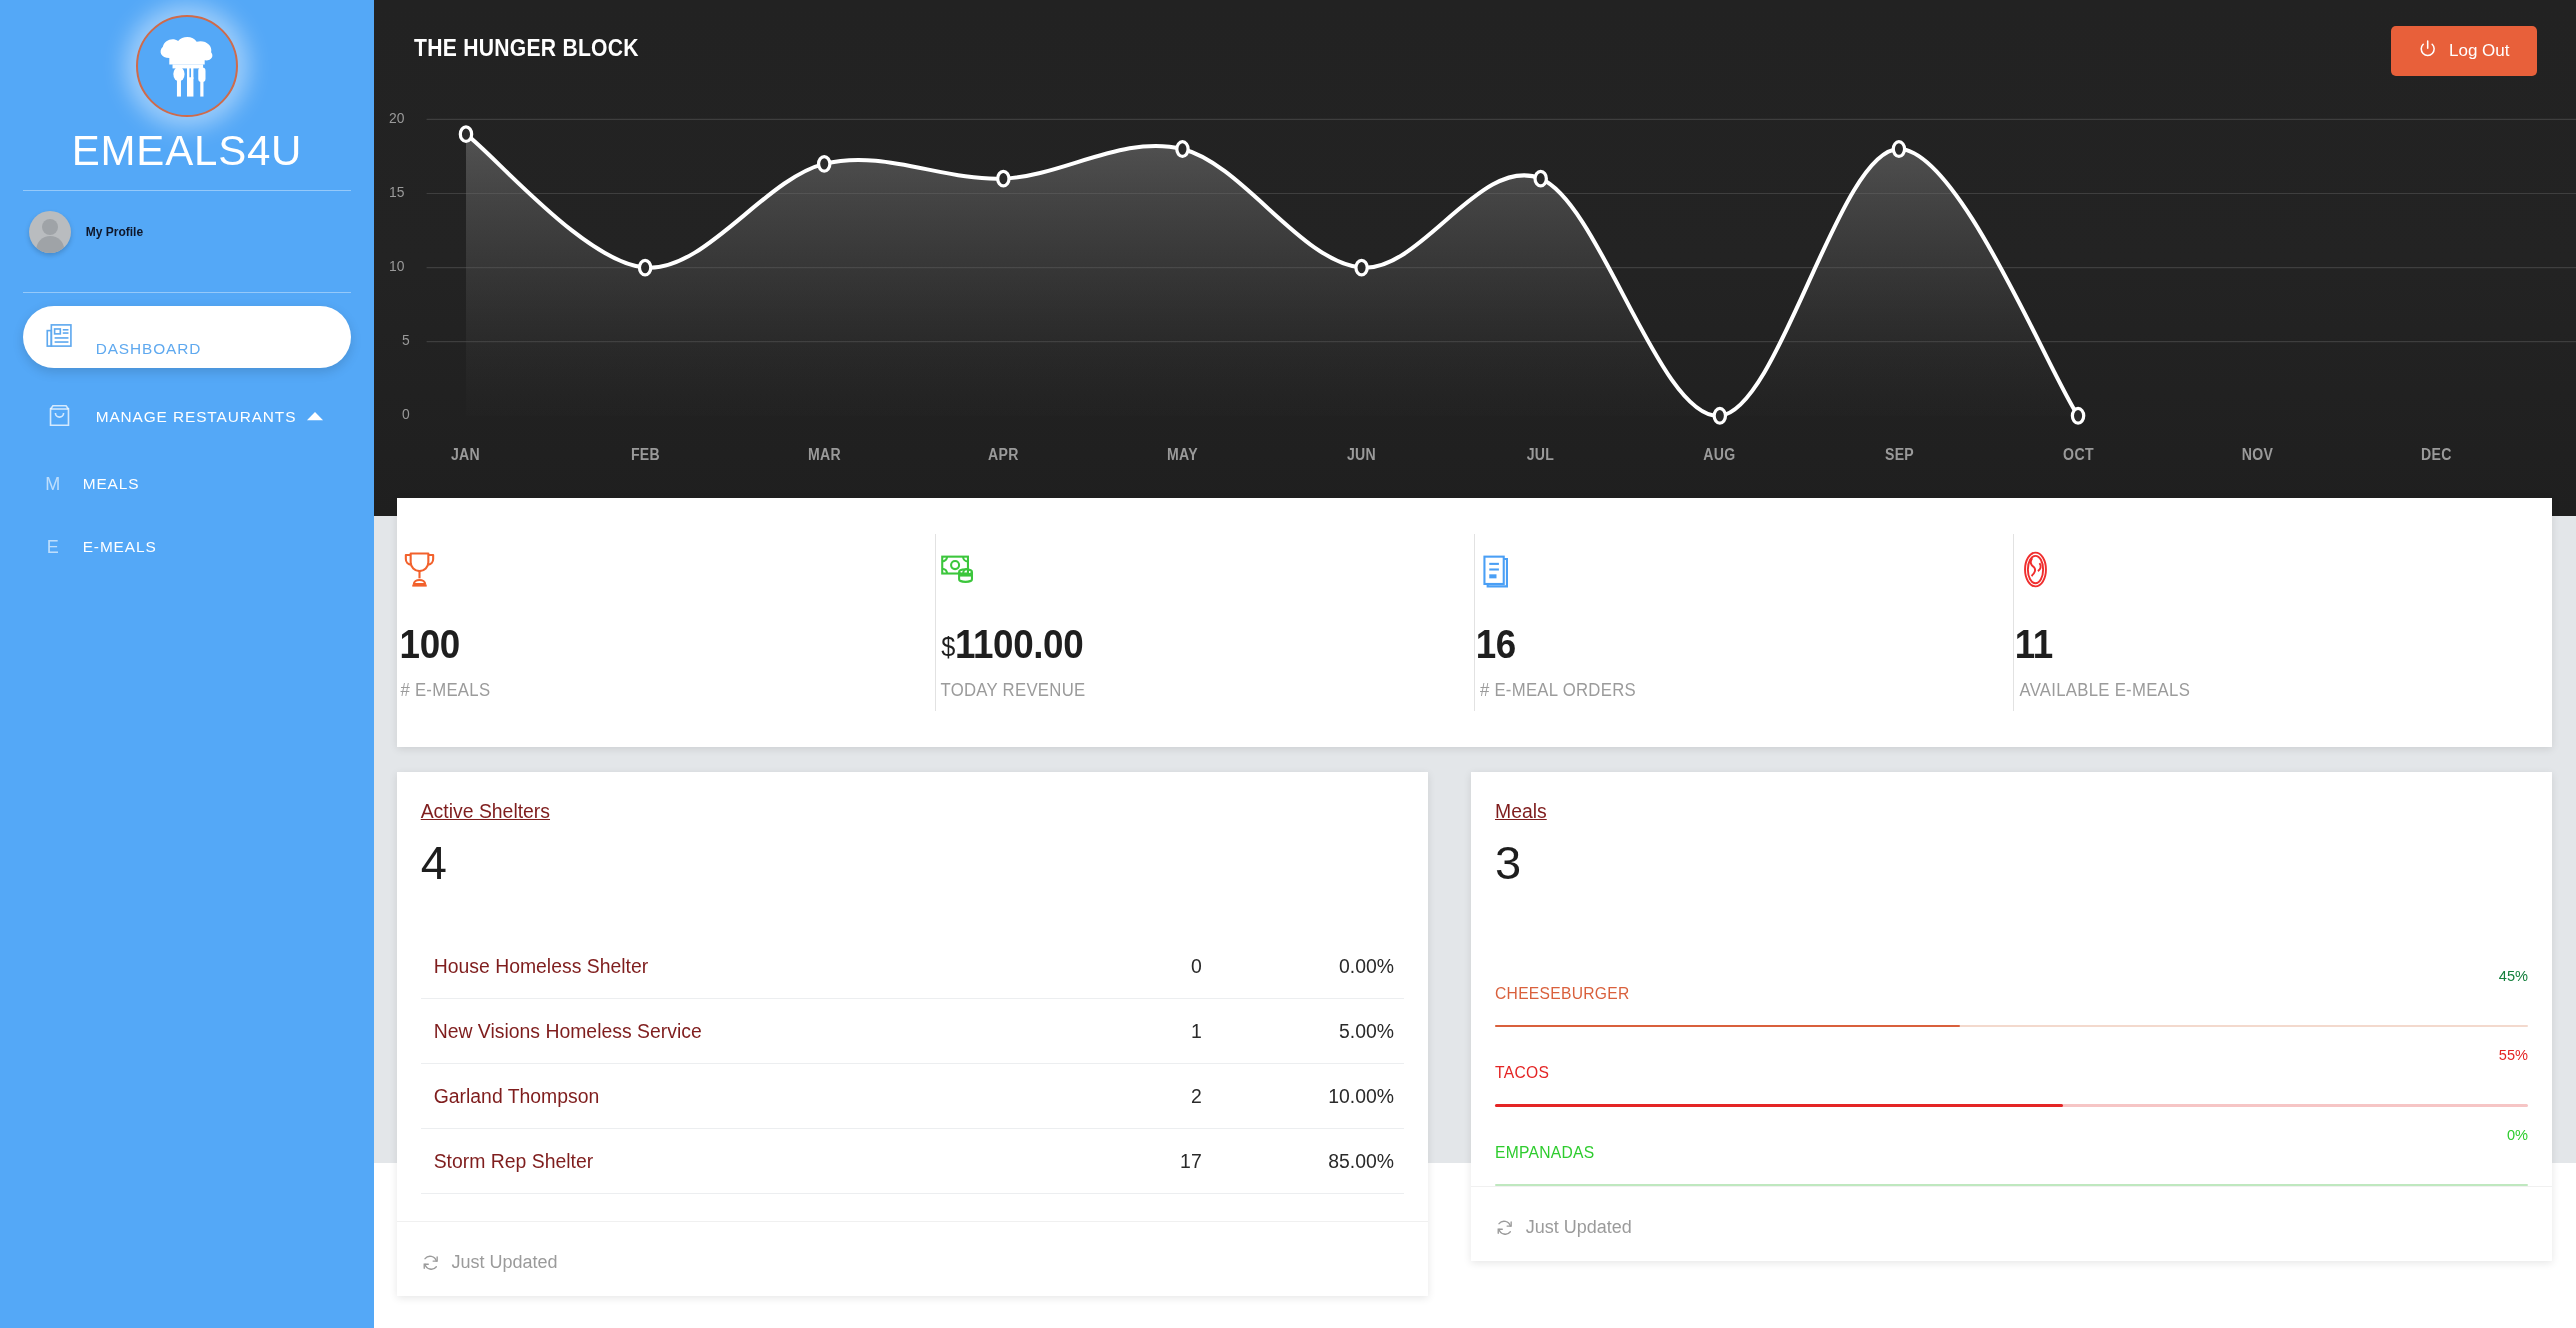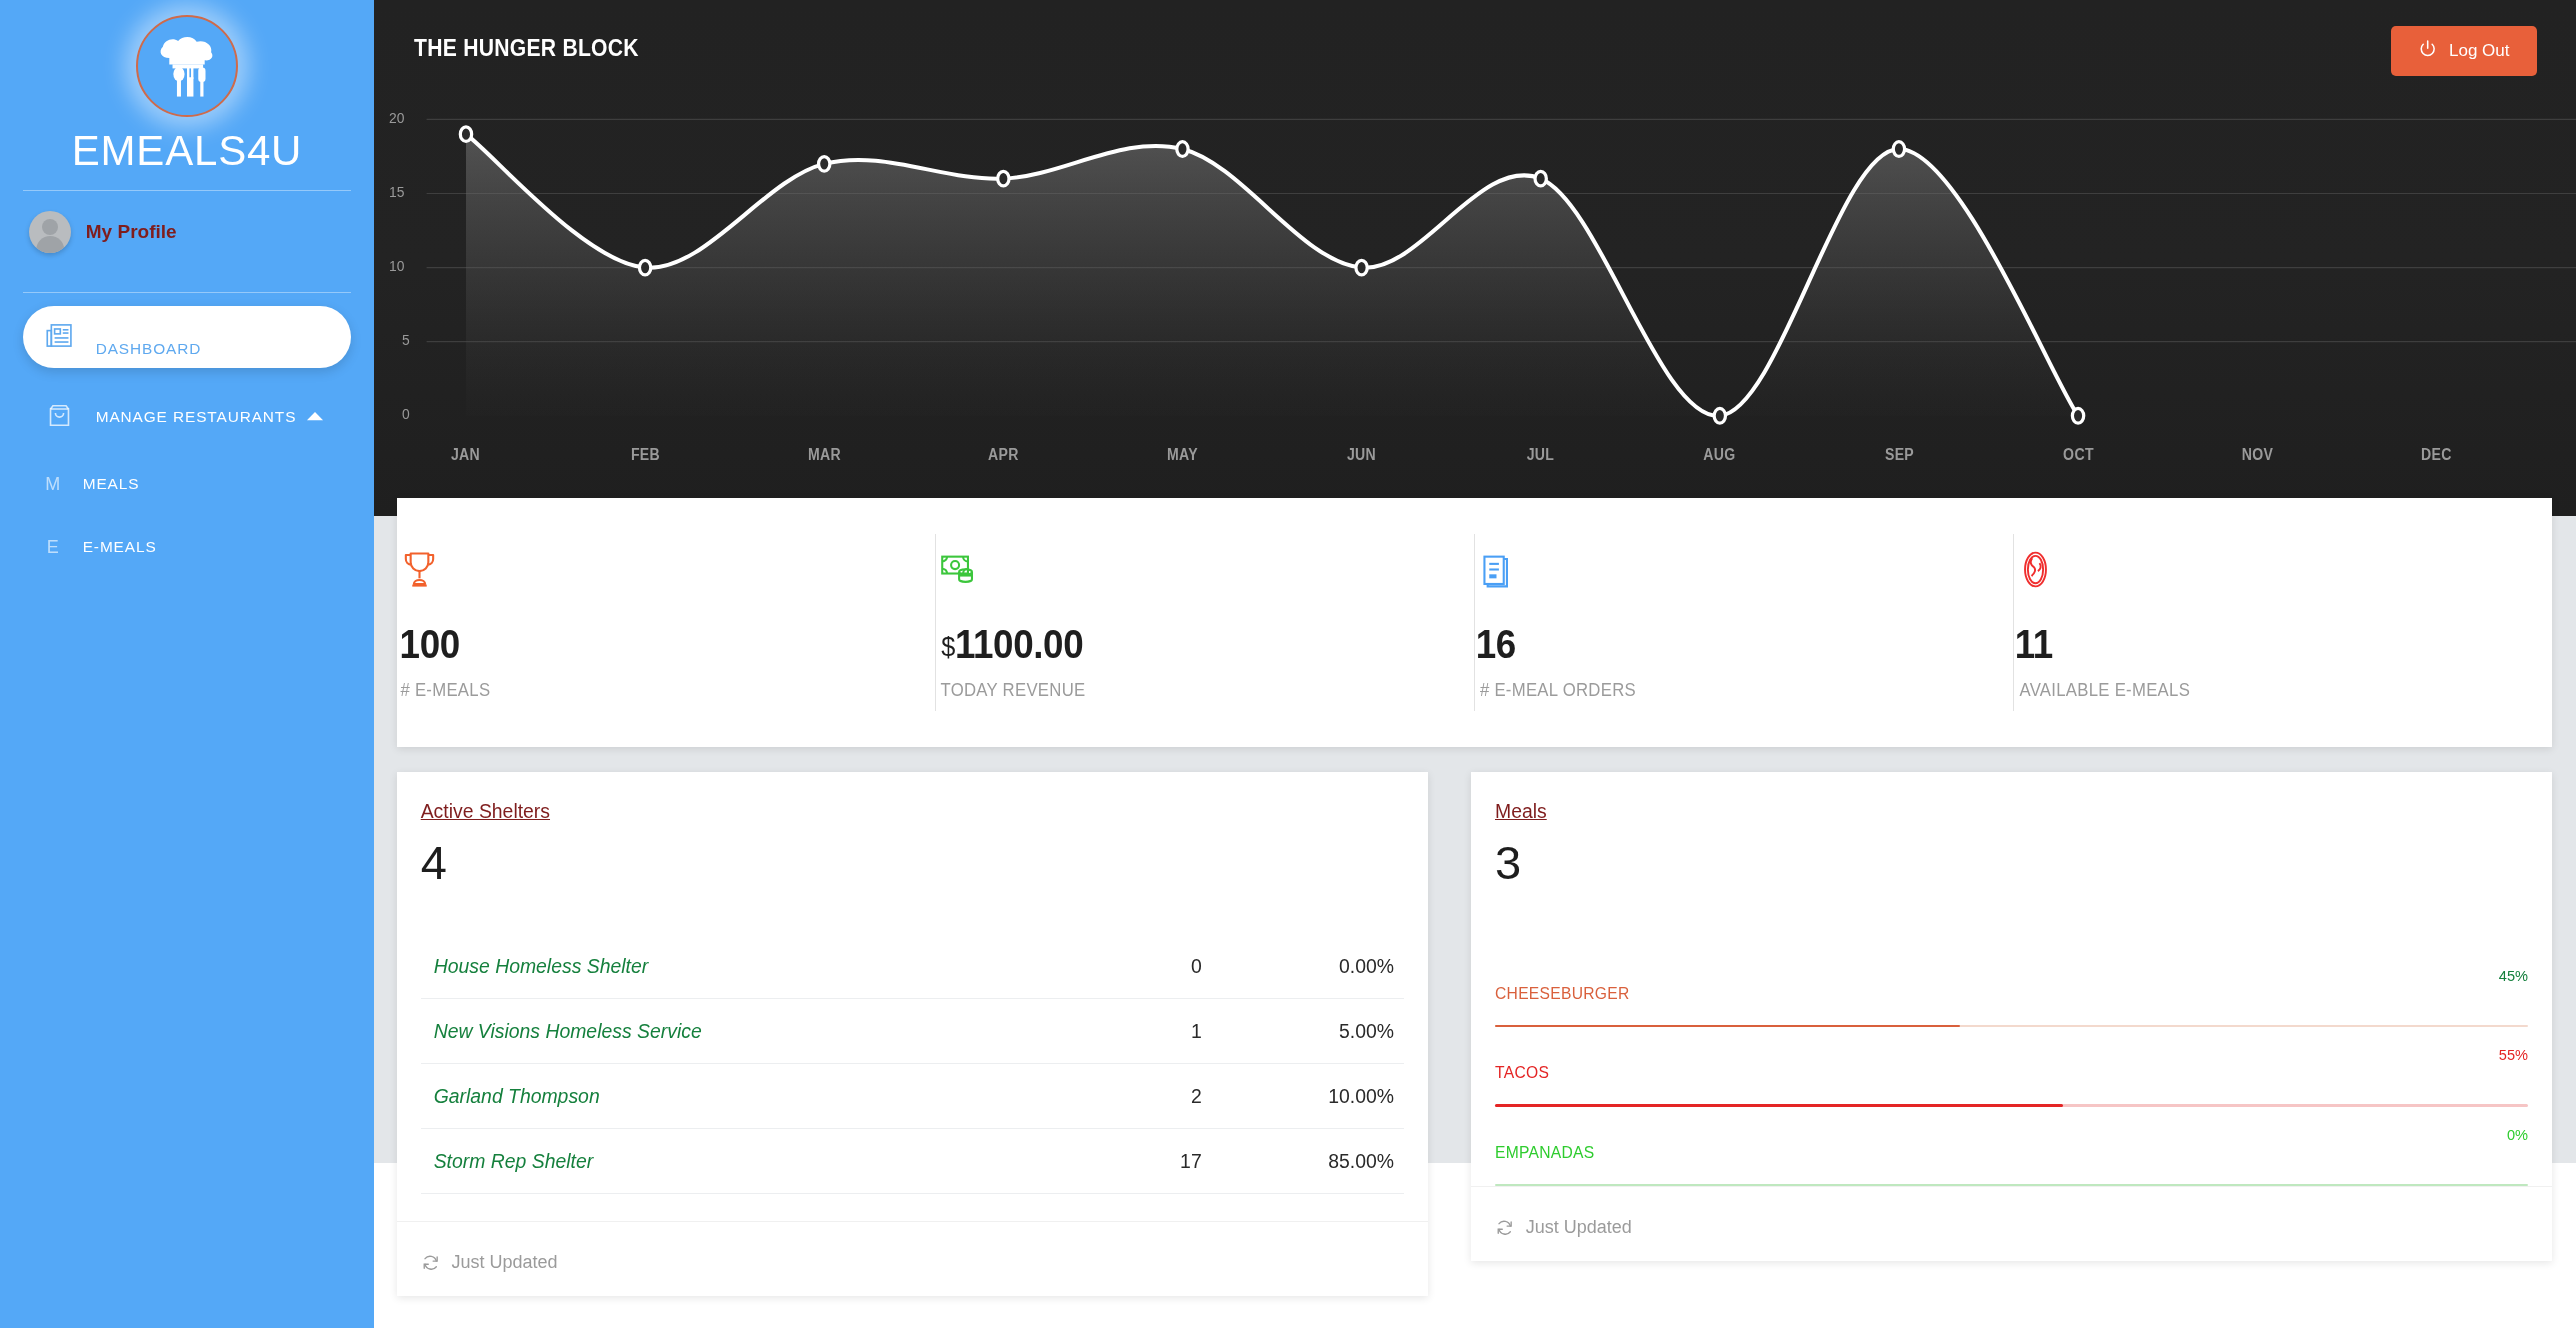--- a/index.html
+++ b/index.html
@@ -40,21 +40,21 @@
     box-shadow: 0 2.4px 5.7px rgba(0,0,0,0.18);
   }
   .avatar::before{
     content:""; position:absolute; left:50%; top:7.3px; transform:translateX(-50%);
     width:16px; height:16px; border-radius:50%; background:#9fa3a7;
   }
   .avatar::after{
     content:""; position:absolute; left:50%; bottom:-1.6px; transform:translateX(-50%);
     width:27.5px; height:18.6px; border-radius:13.8px 13.8px 0 0; background:#9fa3a7;
   }
-  .profile-label { color:#7f1d1d; font-size: 19px; font-weight: 700; }
+  .profile-label { color:#0f172a; font-size: 12px; font-weight: 700; }
 
   .nav { margin-top: 6.5px; }
   .nav-pill {
     display:flex; align-items:center; gap: 21px;
     background:#fff; border-radius: 36px; height: 62px;
     padding: 0 21px; margin-top: 13px;
     box-shadow: 0 4px 11.3px rgba(0,0,0,0.14);
   }
   .nav-pill .nav-label { color:#5fa9ef; font-size: 15.4px; letter-spacing: 0.9px; margin-top: 24px; }
   .nav-item {
@@ -115,21 +115,21 @@
   .panel-right { left: 1097px; top: 772px; width: 1081px; height: 489px; }
   .panel-head-label { position:absolute; left: 24px; top: 27.5px; font-size: 19.4px; color:#7f1d1d;text-decoration:underline; }
   .panel-head-number { position:absolute; left: 24px; top: 63px; font-size: 47px; color:#1d1d1d; font-weight: 300; }
 
   .shelter-table { position:absolute; left:24px; right:24px; top: 162px; }
   .shelter-row {
     display:flex; align-items:center; height: 65px;
     border-bottom: 0.8px solid #eceef0;
   }
   .shelter-row:first-child { border-top: 0.8px solid transparent; }
-  .sh-name { flex:1; font-size: 19.4px; color:#15803d; padding-left: 13px; font-style: italic; }
+  .sh-name { flex:1; font-size: 19.4px; color:#7f1d1d; padding-left: 13px; }
   .sh-count { width: 186px; text-align:right; font-size: 19.4px; color:#2a2a2a; }
   .sh-pct { width: 202px; text-align:right; font-size: 19.4px; color:#2a2a2a; padding-right: 9.7px;}
 
   .meals-list { position:absolute; left: 24px; right: 24px; top: 212px; }
   .meal-block { position:relative; padding-bottom: 18px; margin-bottom: 18px; }
   .meal-head { display:flex; justify-content:space-between; align-items:flex-end; }
   .meal-name { font-size: 17px; letter-spacing:0.3px; transform: scaleX(0.92); transform-origin:left bottom; }
   .meal-pct { font-size: 14.6px; position:absolute; right:0; top:-16px; }
   .meal-bar { margin-top: 21px; height: 2.4px; width:100%; position: relative; border-radius:1.6px; }
   .meal-bar .fill { position:absolute; left:0; top:0; height:2.4px; border-radius:1.6px; }

